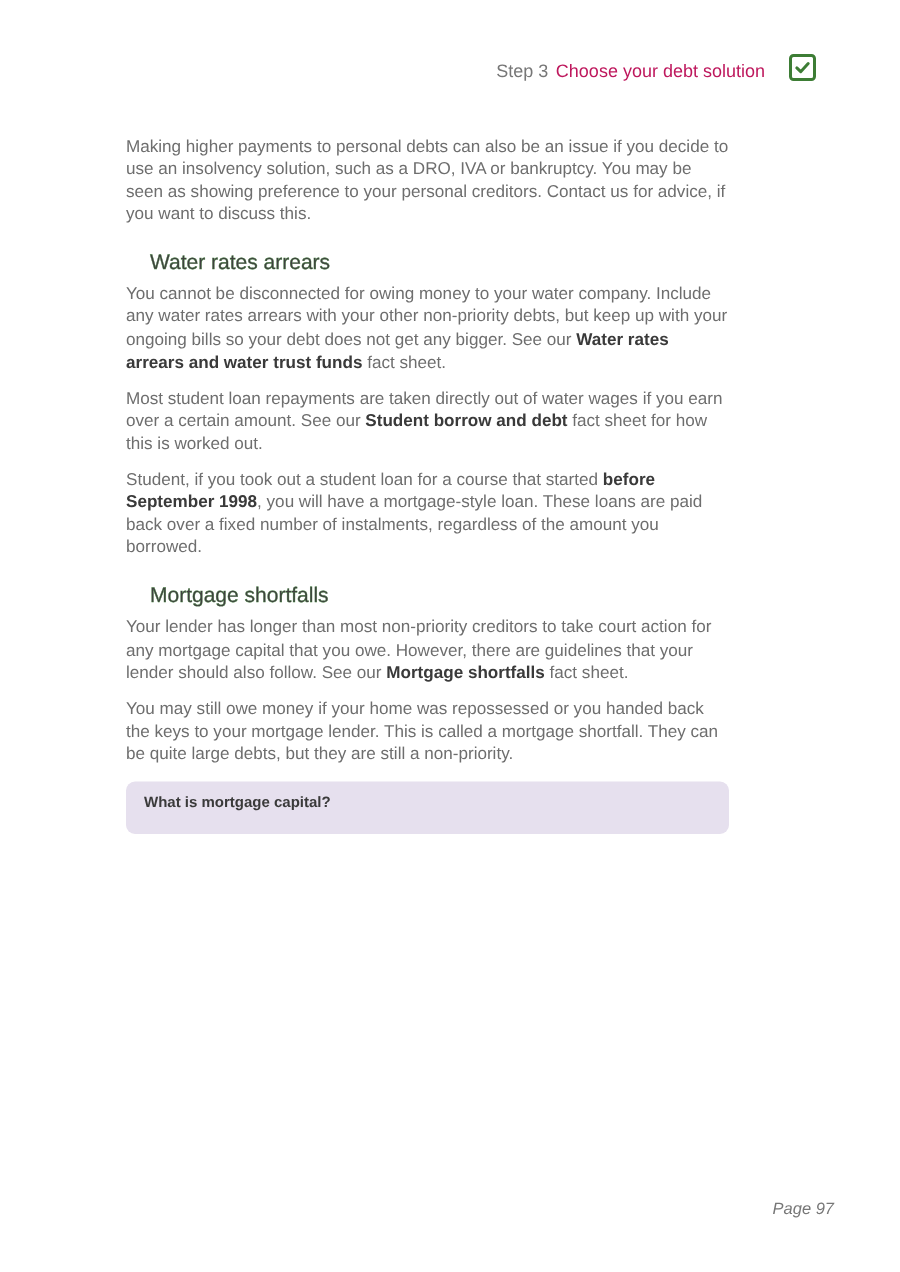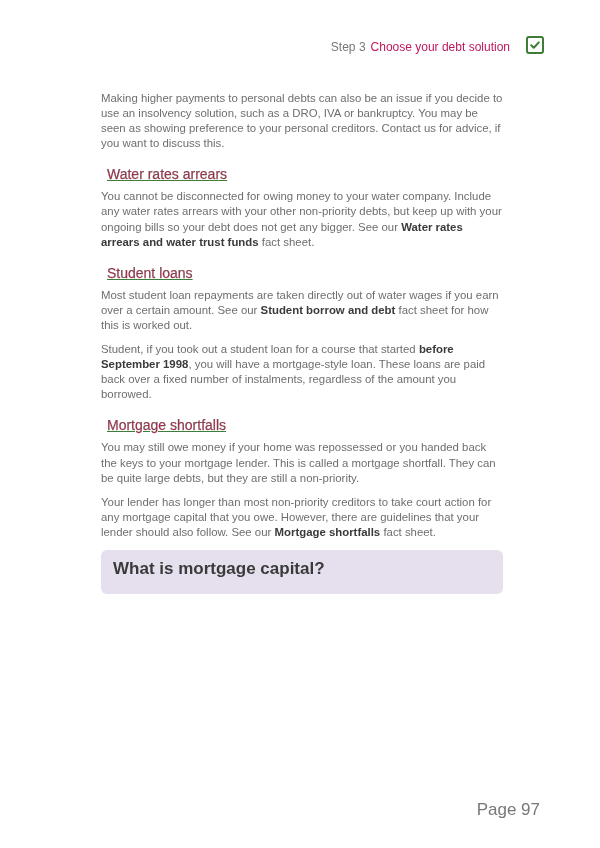--- a/index.html
+++ b/index.html
@@ -33,59 +33,59 @@
       margin-left: 16px;
       display: flex;
       align-items: center;
       justify-content: center;
       box-sizing: border-box;
     }
     .header .check svg { width: 12px; height: 12px; }
 
     .content {
       position: absolute;
-      left: 101px;
+      left: 84px;
       top: 91px;
       width: 402px;
     }
     p {
       margin: 0 0 9px 0;
       font-size: 11.4px;
       line-height: 15.1px;
       color: #6e6e6e;
     }
     p b { color: #3a3a3a; font-weight: bold; }
     h2 {
-      margin: 15px 0 7px 6px;
+      margin: 15px 0 7px 16px;
       font-size: 14px;
       font-weight: normal;
-      color: #be185d;
-      text-decoration: underline;
+      color: #404040;
       -webkit-text-stroke: 0.25px #3f7d3a;
     }
     .callout {
       margin-top: 10px;
       background: #e6e0ee;
       border-radius: 6px;
       padding: 9px 12px 9px 12px;
     }
     .callout .title {
-      font-size: 17px;
+      font-size: 10px;
       font-weight: bold;
       color: #3a3a3a;
       margin-bottom: 6px;
     }
     .callout p { margin: 0; }
 
     .footer {
       position: absolute;
-      right: 60px;
+      right: 44px;
       top: 800px;
-      font-size: 17px;
+      font-size: 11px;
       color: #777777;
+      font-style: italic;
     }
   </style>
 </head>
 <body>
 
 <div class="header">
   <span class="step">Step 3</span>
   <span class="step-title">Choose your debt solution</span>
   <span class="check">
     <svg viewBox="0 0 12 12">
@@ -93,26 +93,25 @@
       </svg>
   </span>
 </div>
 
 <div class="content">
   <p>Making higher payments to personal debts can also be an issue if you decide to use an insolvency solution, such as a DRO, IVA or bankruptcy. You may be seen as showing preference to your personal creditors. Contact us for advice, if you want to discuss this.</p>
 
   <h2>Water rates arrears</h2>
   <p><span>You cannot be disconnected for owing money to your water company. Include any water rates arrears with your other non-priority debts, but keep up with your ongoing bills so your debt does not get any bigger. See our </span><b>Water rates arrears and water trust funds</b><span> fact sheet.</span></p>
 
-  <h2>Student loans</h2>
   <p><span>Most student loan repayments are taken directly out of water wages if you earn over a certain amount. See our </span><b>Student borrow and debt</b><span> fact sheet for how this is worked out.</span></p>
   <p><span>Student, if you took out a student loan for a course that started </span><b>before September 1998</b><span>, you will have a mortgage-style loan. These loans are paid back over a fixed number of instalments, regardless of the amount you borrowed.</span></p>
 
   <h2>Mortgage shortfalls</h2>
+  <p><span>Your lender has longer than most non-priority creditors to take court action for any mortgage capital that you owe. However, there are guidelines that your lender should also follow. See our </span><b>Mortgage shortfalls</b><span> fact sheet.</span></p>
   <p>You may still owe money if your home was repossessed or you handed back the keys to your mortgage lender. This is called a mortgage shortfall. They can be quite large debts, but they are still a non-priority.</p>
-  <p><span>Your lender has longer than most non-priority creditors to take court action for any mortgage capital that you owe. However, there are guidelines that your lender should also follow. See our </span><b>Mortgage shortfalls</b><span> fact sheet.</span></p>
 
   <div class="callout">
     <div class="title">What is mortgage capital?</div>
   </div>
 </div>
 
 <div class="footer">Page 97</div>
 
 </body></html>

